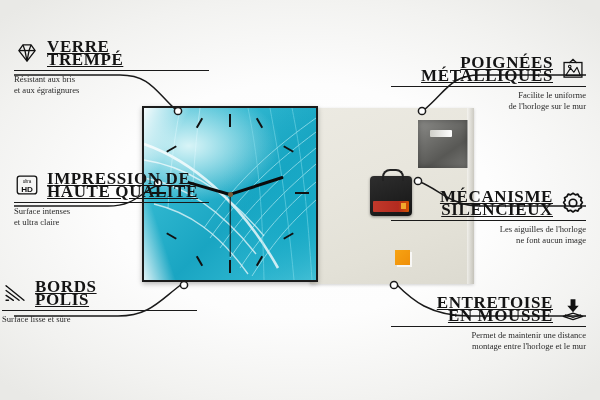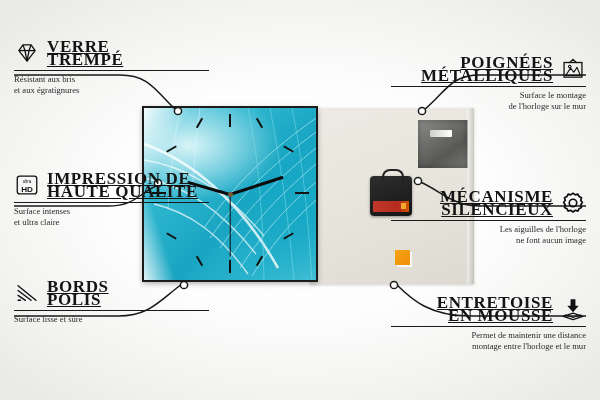--- a/index.html
+++ b/index.html
@@ -206,21 +206,21 @@
       <div>
         <div class="title">IMPRESSION DE</div>
         <div class="title">HAUTE QUALITÉ</div>
       </div>
     </div>
     <div class="rule"></div>
     <div class="desc">Surface intenses</div>
     <div class="desc">et ultra claire</div>
   </div>
 
-  <div class="callout left" style="left:14px;top:280px;">
+  <div class="callout left" style="left:2px;top:280px;">
     <div class="head">
       <svg class="ic" viewBox="0 0 32 32">
         <g stroke="#111" stroke-width="1.7" stroke-linecap="round">
           <line x1="5" y1="7" x2="27" y2="25"></line>
           <line x1="5" y1="13" x2="21" y2="25"></line>
           <line x1="5" y1="19" x2="14" y2="25"></line>
           <line x1="5" y1="25" x2="8" y2="25"></line>
         </g>
       </svg>
       <div>
@@ -239,21 +239,21 @@
         <div class="title">MÉTALLIQUES</div>
       </div>
       <svg class="ic" viewBox="0 0 32 32">
         <path d="M12,8 L16,4 L20,8" fill="none" stroke="#111" stroke-width="1.5" stroke-linecap="round"></path>
         <rect x="5" y="8" width="22" height="18" fill="none" stroke="#111" stroke-width="1.6"></rect>
         <path d="M7,24 L13,15 L17,20 L21,14 L25,24 Z" fill="none" stroke="#111" stroke-width="1.4" stroke-linejoin="round"></path>
         <circle cx="12" cy="13" r="1.6" fill="none" stroke="#111" stroke-width="1.3"></circle>
       </svg>
     </div>
     <div class="rule"></div>
-    <div class="desc">Surface le montage</div>
+    <div class="desc">Facilite le uniforme</div>
     <div class="desc">de l'horloge sur le mur</div>
   </div>
 
   <div class="callout right" style="left:391px;top:172px;margin-top:18px;">
     <div class="head">
       <div>
         <div class="title">MÉCANISME</div>
         <div class="title">SILENCIEUX</div>
       </div>
       <svg class="ic" viewBox="0 0 32 32">

